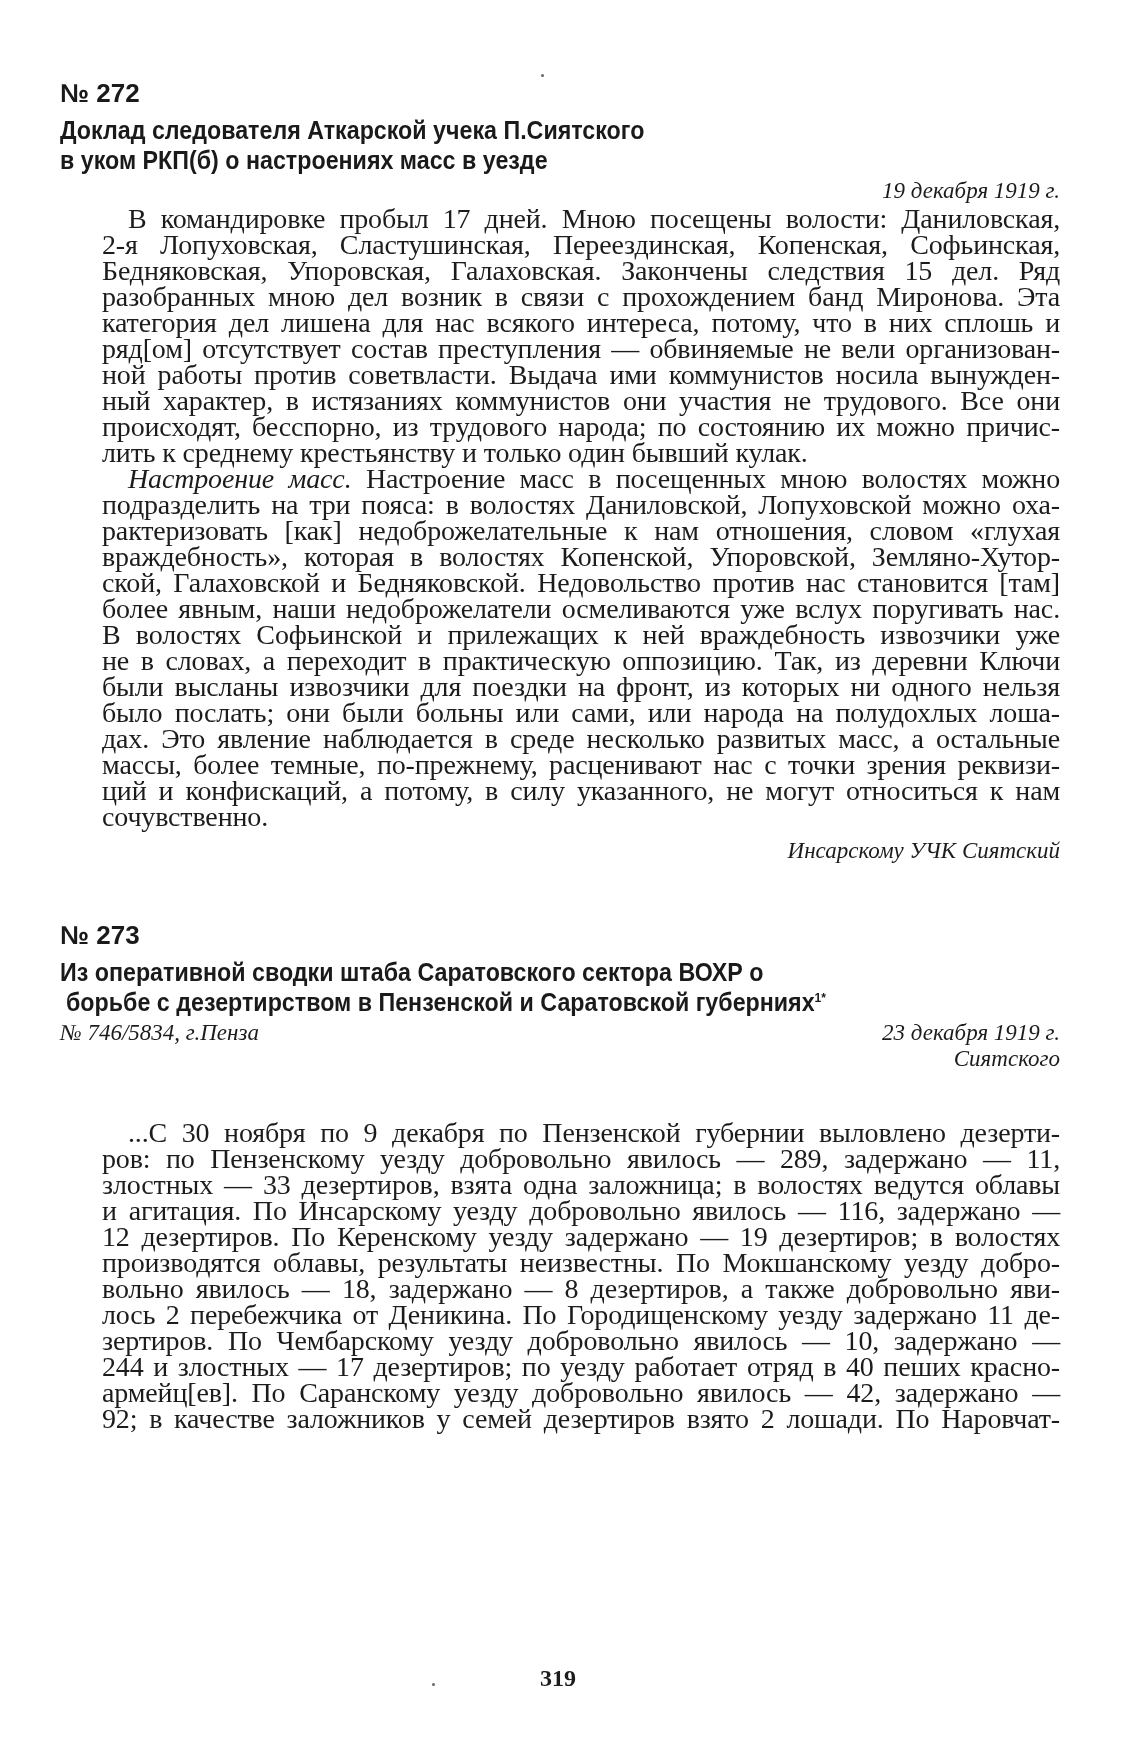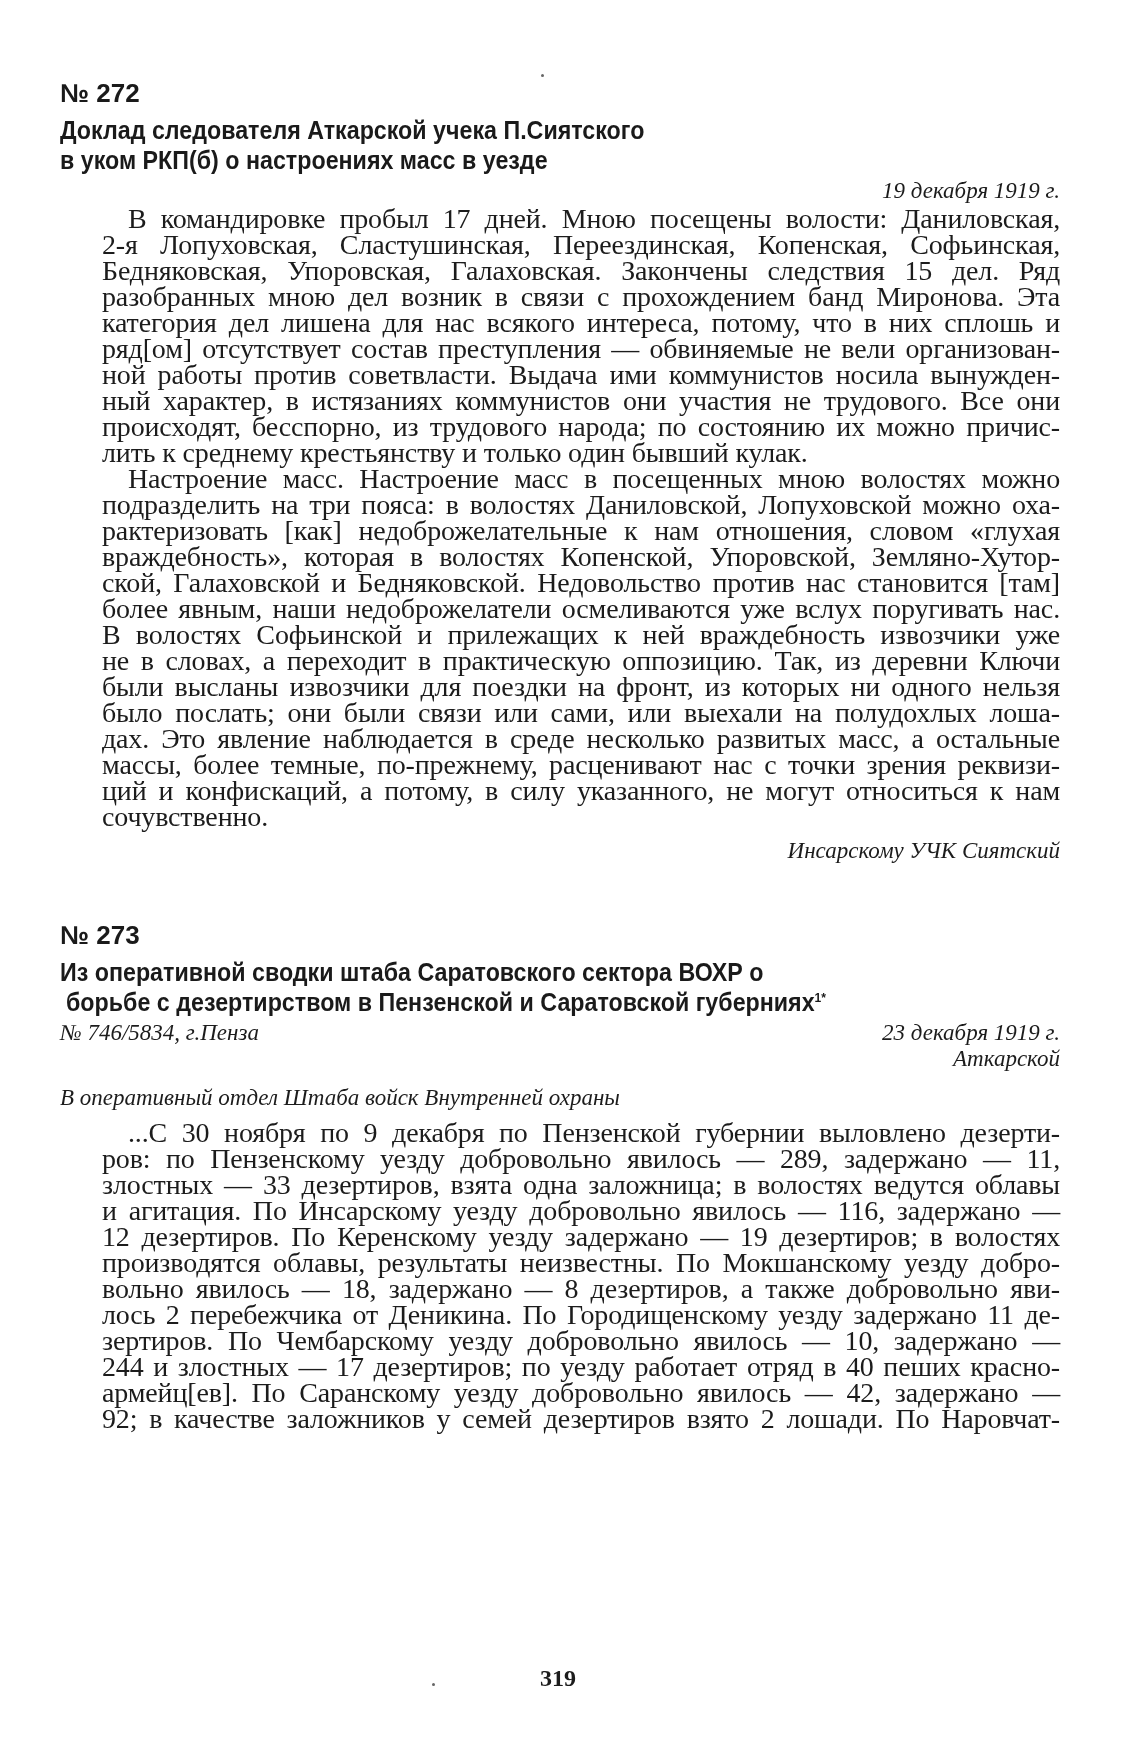--- a/index.html
+++ b/index.html
@@ -12,21 +12,21 @@
   .line.last { text-align-last: left; }
   .line.indent { padding-left: 26px; width: 932px; }
   .docnum { position: absolute; left: 60px; font-family: "Liberation Sans", "DejaVu Sans", sans-serif;
             font-weight: bold; font-size: 26px; line-height: 30px; color: #1a1a1a; }
   .title { position: absolute; left: 60px; font-family: "Liberation Sans", "DejaVu Sans", sans-serif;
            font-weight: bold; font-size: 25px; line-height: 30px; white-space: nowrap; color: #1a1a1a;
            transform: scaleX(0.93); transform-origin: left center; }
   .right { position: absolute; right: 86px; font-style: italic; font-size: 23px; line-height: 26px; white-space: nowrap; }
   .leftit { position: absolute; left: 102px; font-style: italic; font-size: 23px; line-height: 26px; white-space: nowrap; }
   .plain { position: absolute; left: 102px; font-size: 23px; line-height: 26px; white-space: nowrap; }
-  .it { }
+  .it { font-style: italic; }
   .pagenum { position: absolute; left: 540px; top: 1665px; font-size: 24px; font-weight: bold; }
   .sup { font-size: 13px; vertical-align: super; line-height: 0; }
   .speck { position: absolute; width: 3px; height: 3px; background: #666; border-radius: 50%; }
 </style>
 </head>
 <body>
 
 <div class="page">
 
   <div class="docnum" style="top:78px">№ 272</div>
@@ -48,37 +48,36 @@
 
     <div class="line indent" style="top:466px"><span class="it">Настроение масс.</span><span> Настроение масс в посещенных мною волостях можно</span></div>
     <div class="line" style="top:492px">подразделить на три пояса: в волостях Даниловской, Лопуховской можно оха-</div>
     <div class="line" style="top:518px">рактеризовать [как] недоброжелательные к нам отношения, словом «глухая</div>
     <div class="line" style="top:544px">враждебность», которая в волостях Копенской, Упоровской, Землянo-Хутор-</div>
     <div class="line" style="top:570px">ской, Галаховской и Бедняковской. Недовольство против нас становится [там]</div>
     <div class="line" style="top:596px">более явным, наши недоброжелатели осмеливаются уже вслух поругивать нас.</div>
     <div class="line" style="top:622px">В волостях Софьинской и прилежащих к ней враждебность извозчики уже</div>
     <div class="line" style="top:648px">не в словах, а переходит в практическую оппозицию. Так, из деревни Ключи</div>
     <div class="line" style="top:674px">были высланы извозчики для поездки на фронт, из которых ни одного нельзя</div>
-    <div class="line" style="top:700px">было послать; они были связи или сами, или выехали на полудохлых лоша-</div>
+    <div class="line" style="top:700px">было послать; они были больны или сами, или народа на полудохлых лоша-</div>
     <div class="line" style="top:726px">дах. Это явление наблюдается в среде несколько развитых масс, а остальные</div>
     <div class="line" style="top:752px">массы, более темные, по-прежнему, расценивают нас с точки зрения реквизи-</div>
     <div class="line" style="top:778px">ций и конфискаций, а потому, в силу указанного, не могут относиться к нам</div>
     <div class="line last" style="top:804px">сочувственно.</div>
   </div>
 
   <div class="right" style="top:838px">Инсарскому УЧК Сиятский</div>
 
   <div class="docnum" style="top:920px">№ 273</div>
   <div class="title" style="top:957px">Из оперативной сводки штаба Саратовского сектора ВОХР о</div>
   <div class="title" style="top:987px; left:66px"><span>борьбе с дезертирством в Пензенской и Саратовской губерниях</span><span class="sup">1*</span></div>
 
   <div class="leftit" style="top:1020px; left:60px">№ 746/5834, г.Пенза</div>
   <div class="right" style="top:1020px">23 декабря 1919 г.</div>
-  <div class="right" style="top:1046px">Аткарской</div>
-  <div class="leftit" style="top:1085px; left:60px">В оперативный отдел Штаба войск Внутренней охраны</div>
+  <div class="right" style="top:1046px">Сиятского</div>
 
   <div class="col" style="top:0">
     <div class="line indent" style="top:1120px">...С 30 ноября по 9 декабря по Пензенской губернии выловлено дезерти-</div>
     <div class="line" style="top:1146px">ров: по Пензенскому уезду добровольно явилось — 289, задержано — 11,</div>
     <div class="line" style="top:1172px">злостных — 33 дезертиров, взята одна заложница; в волостях ведутся облавы</div>
     <div class="line" style="top:1198px">и агитация. По Инсарскому уезду добровольно явилось — 116, задержано —</div>
     <div class="line" style="top:1224px">12 дезертиров. По Керенскому уезду задержано — 19 дезертиров; в волостях</div>
     <div class="line" style="top:1250px">производятся облавы, результаты неизвестны. По Мокшанскому уезду добро-</div>
     <div class="line" style="top:1276px">вольно явилось — 18, задержано — 8 дезертиров, а также добровольно яви-</div>
     <div class="line" style="top:1302px">лось 2 перебежчика от Деникина. По Городищенскому уезду задержано 11 де-</div>

